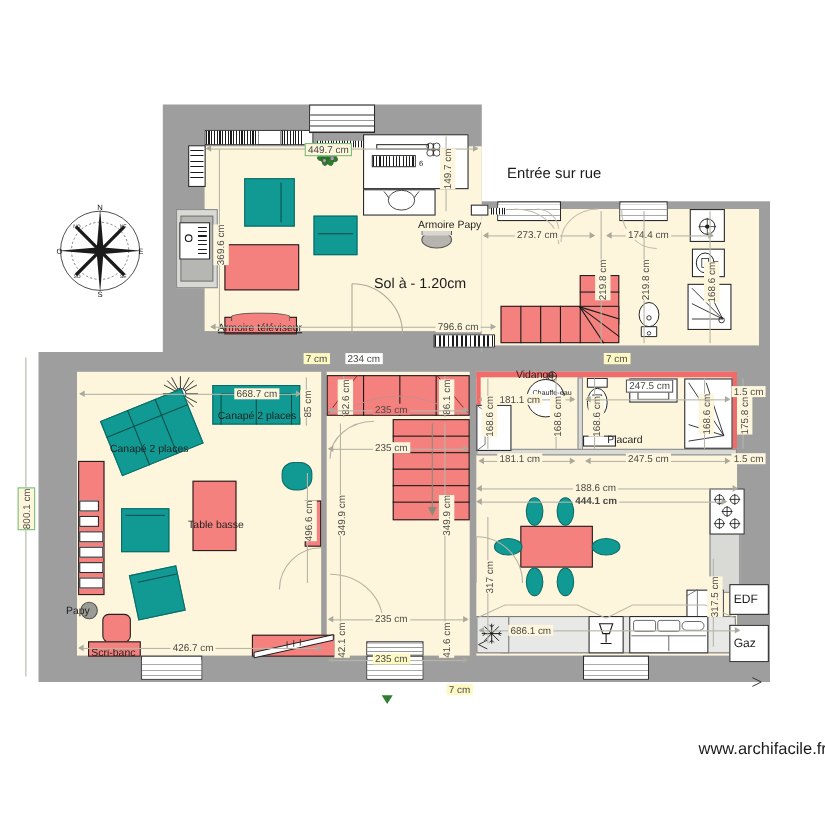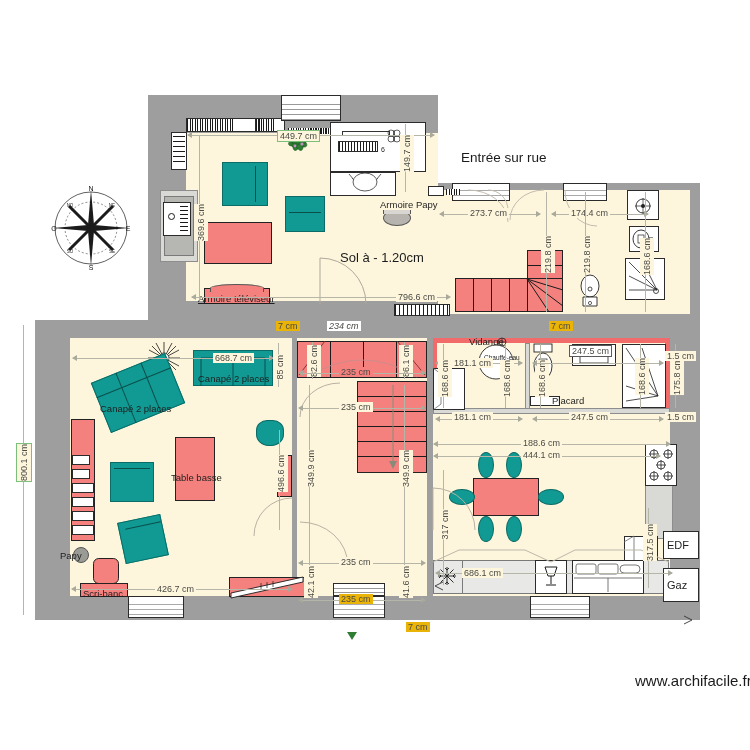--- a/index.html
+++ b/index.html
@@ -18,21 +18,21 @@
   .whitebox{background:#ffffff;border:1px solid #2b2b2b;}
   .greybox{background:#e8e8e6;border:1px solid #7a7a7a;}
   .lightgrey{background:#d9d9d6;border:1px solid #8d8d8d;}
   .dimline{background:#b5b5a8;height:1px;}
   .dimvert{background:#b5b5a8;width:1px;}
   .blackline{background:#1b1b1b;}
 
   .lbl{position:absolute;color:#4a4a46;font-size:9px;line-height:10px;
        background:#fdf6dc;padding:0 2px;white-space:nowrap;}
   .lbl.onwhite{background:#ffffff;}
-  .lbl.ongrey{background:#eab308;}
+  .lbl.ongrey{background:#fef9c3;}
   .lbl.green{background:#fdf6dc;border:1px solid #7bbf7b;}
   .lbl.vert{writing-mode:vertical-rl;transform:rotate(180deg);}
   .nm{position:absolute;color:#1e1e1e;font-size:9.5px;line-height:10px;
       white-space:nowrap;background:transparent;}
   .bigtxt{position:absolute;color:#1b1b1b;font-size:13px;white-space:nowrap;}
   .titletxt{position:absolute;color:#1b1b1b;font-size:13.5px;white-space:nowrap;background:#fff;padding:1px 3px;}
   .brand{position:absolute;color:#1b1b1b;font-size:15px;white-space:nowrap;}
 
   .arrowL:before,.arrowR:after{content:"";position:absolute;top:-3px;
      border-top:3px solid transparent;border-bottom:3px solid transparent;}
@@ -521,21 +521,21 @@
   <div class="lbl vert" style="left:194px;top:204px;">369.6 cm</div>
 
   <div class="abs dimvert" style="left:405px;top:124px;height:68px;"></div>
   <div class="lbl vert" style="left:400px;top:135px;">149.7 cm</div>
 
   <div class="abs dimline arrowL arrowR" style="left:192px;top:297px;width:258px;"></div>
   <div class="lbl" style="left:396px;top:292px;">796.6 cm</div>
 
   <div class="lbl ongrey" style="left:276px;top:321px;">7 cm</div>
 
-  <div class="lbl onwhite" style="left:327px;top:321px;font-style:italic;">234 cm</div>
+  <div class="lbl onwhite" style="left:314px;top:321px;">234 cm</div>
 
   <div class="abs dimline arrowL arrowR" style="left:440px;top:214px;width:100px;"></div>
   <div class="lbl" style="left:468px;top:208px;">273.7 cm</div>
 
   <div class="abs dimline arrowL arrowR" style="left:552px;top:214px;width:96px;"></div>
   <div class="lbl" style="left:569px;top:208px;">174.4 cm</div>
 
   <div class="abs dimvert" style="left:546px;top:192px;height:120px;"></div>
   <div class="lbl vert" style="left:541px;top:236px;">219.8 cm</div>
   <div class="abs dimvert" style="left:585px;top:192px;height:120px;"></div>
@@ -607,21 +607,21 @@
   <div class="abs dimline arrowL arrowR" style="left:533px;top:363px;width:130px;"></div>
   <div class="lbl" style="left:569px;top:345px;border:1px solid #5a5a5a;background:#fff;">247.5 cm</div>
   <div class="abs dimline arrowL arrowR" style="left:533px;top:419px;width:130px;"></div>
   <div class="lbl" style="left:569px;top:412px;">247.5 cm</div>
   <div class="lbl" style="left:665px;top:351px;">1.5 cm</div>
   <div class="lbl" style="left:665px;top:412px;">1.5 cm</div>
 
   <div class="abs dimline arrowL arrowR" style="left:434px;top:444px;width:236px;"></div>
   <div class="lbl" style="left:521px;top:438px;">188.6 cm</div>
   <div class="abs dimline arrowL arrowR" style="left:434px;top:456px;width:226px;"></div>
-  <div class="lbl" style="left:521px;top:450px;">444.1 cm</div>
+  <div class="lbl" style="left:521px;top:450px;font-weight:bold;">444.1 cm</div>
   <div class="abs dimvert" style="left:443px;top:470px;height:115px;"></div>
   <div class="lbl vert" style="left:438px;top:510px;">317 cm</div>
   <div class="abs dimvert" style="left:648px;top:508px;height:80px;"></div>
   <div class="lbl vert" style="left:643px;top:524px;">317.5 cm</div>
   <div class="abs dimline arrowL arrowR" style="left:436px;top:573px;width:236px;"></div>
   <div class="lbl" style="left:462px;top:568px;">686.1 cm</div>
 
   <div class="abs" style="left:48px;top:185px;width:86px;height:86px;">
     <svg width="86" height="86" viewBox="0 0 86 86">
       <circle cx="43" cy="43" r="36" fill="none" stroke="#1b1b1b" stroke-width="0.7"></circle>

